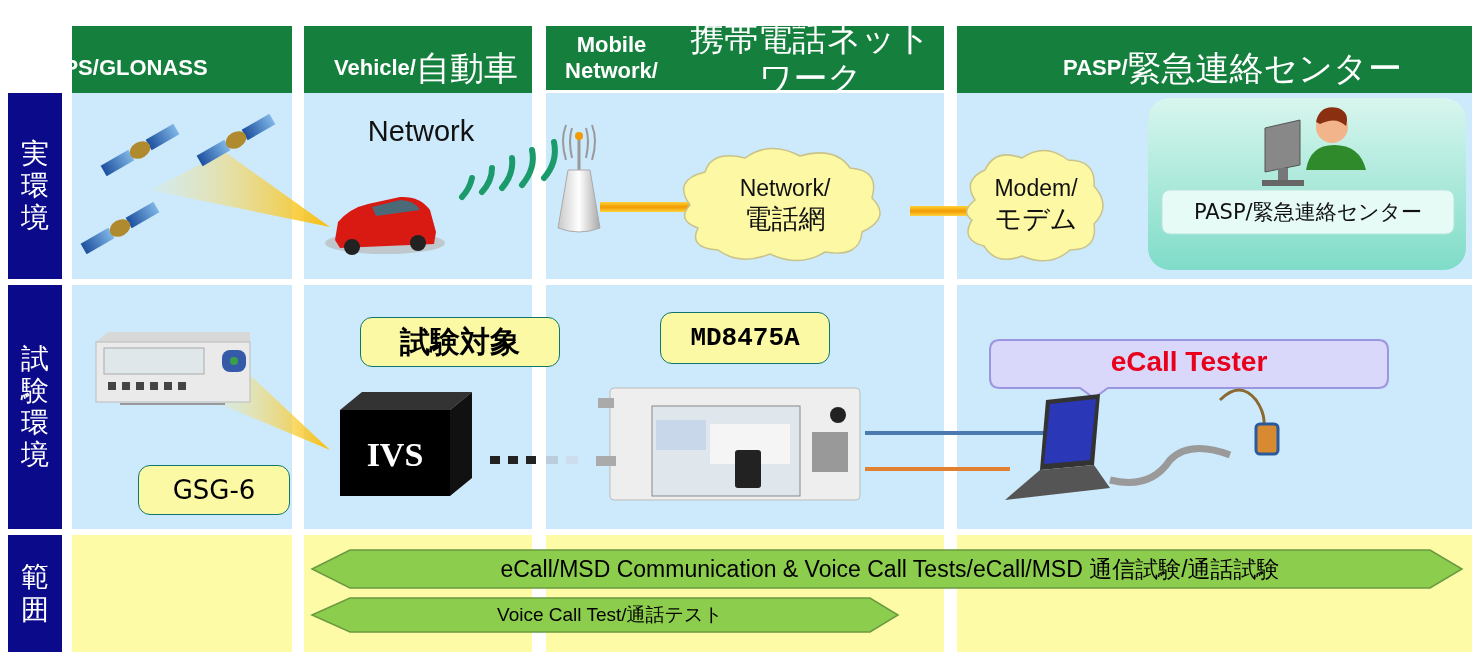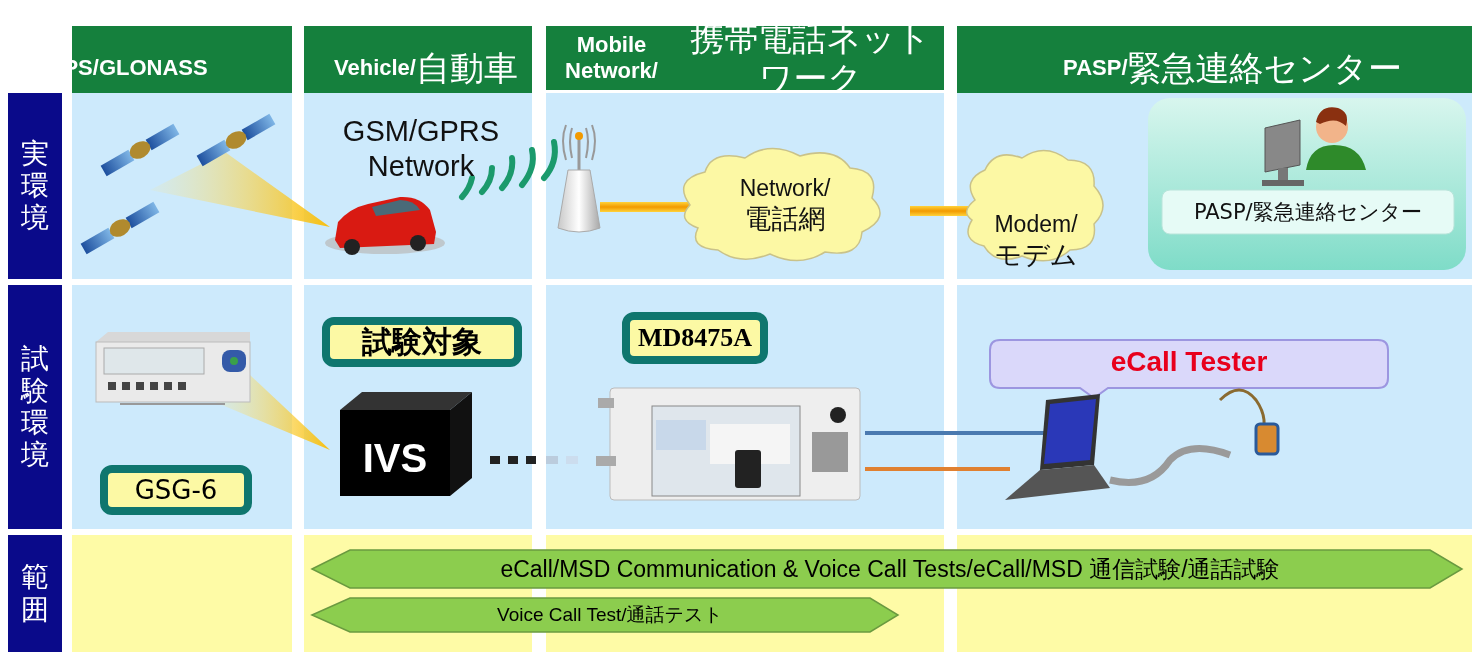--- a/index.html
+++ b/index.html
@@ -7,21 +7,21 @@
   body { position: relative; font-family: "DejaVu Sans", "Liberation Sans", sans-serif; }
   .abs { position: absolute; }
 
   .col-head { background: #15803d; color: #fff; text-align: center; display: flex; flex-direction: row; justify-content: center; align-items: center; font-weight: bold; line-height: 1.18; margin-top: 24px; }
   .col-head .en { font-size: 22px; font-family: "Liberation Sans", sans-serif; font-weight: bold; }
   .col-head .ja { font-size: 34px; font-weight: normal; }
   .row-head { background: #0a0a8a; color: #fff; display: flex; flex-direction: column; justify-content: center; align-items: center; font-size: 28px; line-height: 1.15; }
   .cell-blue { background: #cdeafc; }
   .cell-yellow { background: #fefba6; }
 
-  .label-yellow { background: #fcf9a4; border: 8px solid #0f766e; border-radius: 12px; display: flex; align-items: center; justify-content: center; color: #000; font-weight: bold; }
+  .label-yellow { background: #fcf9a4; border: 1px solid #0f766e; border-radius: 12px; display: flex; align-items: center; justify-content: center; color: #000; font-weight: bold; margin-left: 38px; }
   .cloud-text { text-align: center; font-family: "Liberation Sans", sans-serif; color: #111; line-height: 1.25; }
   .arrow-text { display: flex; align-items: center; justify-content: center; color: #000; font-family: "Liberation Sans", sans-serif; white-space: nowrap; }
 </style>
 </head>
 <body>
 
 <div class="abs col-head" style="left:72px;top:2px;width:220px;height:84px;">
   <span class="en">GPS/GLONASS</span>
   <div style="width:62px;height:3px;background:#2a4fc8;margin-top:8px;margin-left:110px;"></div>
 </div>
@@ -222,40 +222,39 @@
     <path d="M1220,400 Q1240,380 1256,400 Q1270,420 1260,440"></path>
     <rect x="1256" y="424" width="22" height="30" rx="4" fill="#d88a30" stroke="#2a5a9a"></rect>
     <path d="M1110,480 Q1150,490 1170,460 Q1190,440 1230,455" stroke="#9a9a9a" stroke-width="7"></path>
   </g>
 
   <polygon points="312,569 350,550 1430,550 1462,569 1430,588 350,588" fill="#8ccd4e" stroke="#6a9a40" stroke-width="1.5"></polygon>
   <polygon points="312,615 350,598 870,598 898,615 870,632 350,632" fill="#8ccd4e" stroke="#6a9a40" stroke-width="1.5"></polygon>
 </svg>
 
 <div class="abs" style="left:318px;top:114px;width:206px;text-align:center;font-family:'Liberation Sans',sans-serif;font-size:29px;color:#111;line-height:1.2;">
-  <div>GSM/GPRS</div>
   <div>Network</div>
 </div>
 
 <div class="abs cloud-text" style="left:700px;top:174px;width:170px;">
   <div style="font-size:23px;">Network/</div>
   <div style="font-size:27px;">電話網</div>
 </div>
 
 <div class="abs cloud-text" style="left:976px;top:174px;width:120px;">
-  <div style="font-size:23px;margin-top:36px;">Modem/</div>
+  <div style="font-size:23px;">Modem/</div>
   <div style="font-size:27px;">モデム</div>
 </div>
 
 <div class="abs" style="left:1162px;top:198px;width:292px;text-align:center;font-size:21px;color:#111;">PASP/緊急連絡センター</div>
 
 <div class="abs label-yellow" style="left:322px;top:317px;width:200px;height:50px;font-size:30px;">試験対象</div>
 
-<div class="abs label-yellow" style="left:622px;top:312px;width:146px;height:52px;font-size:26px;font-family:Liberation Serif, serif;">MD8475A</div>
+<div class="abs label-yellow" style="left:622px;top:312px;width:170px;height:52px;font-size:26px;font-family:Liberation Mono, monospace;">MD8475A</div>
 
 <div class="abs label-yellow" style="left:100px;top:465px;width:152px;height:50px;font-size:26px;font-weight:normal;">GSG-6</div>
 
-<div class="abs" style="left:342px;top:436px;width:106px;text-align:center;font-family:Liberation Sans, sans-serif;font-weight:bold;font-size:40px;color:#fff;">IVS</div>
+<div class="abs" style="left:342px;top:436px;width:106px;text-align:center;font-family:Liberation Serif, serif;font-weight:bold;font-size:34px;color:#fff;">IVS</div>
 
 <div class="abs" style="left:990px;top:346px;width:398px;text-align:center;font-family:'Liberation Sans',sans-serif;font-weight:bold;font-size:28px;color:#e8001c;">eCall Tester</div>
 
 <div class="abs arrow-text" style="left:350px;top:550px;width:1080px;height:38px;font-size:23px;">eCall/MSD Communication &amp; Voice Call Tests/eCall/MSD 通信試験/通話試験</div>
 <div class="abs arrow-text" style="left:350px;top:598px;width:520px;height:34px;font-size:19px;">Voice Call Test/通話テスト</div>
 
 </body></html>

